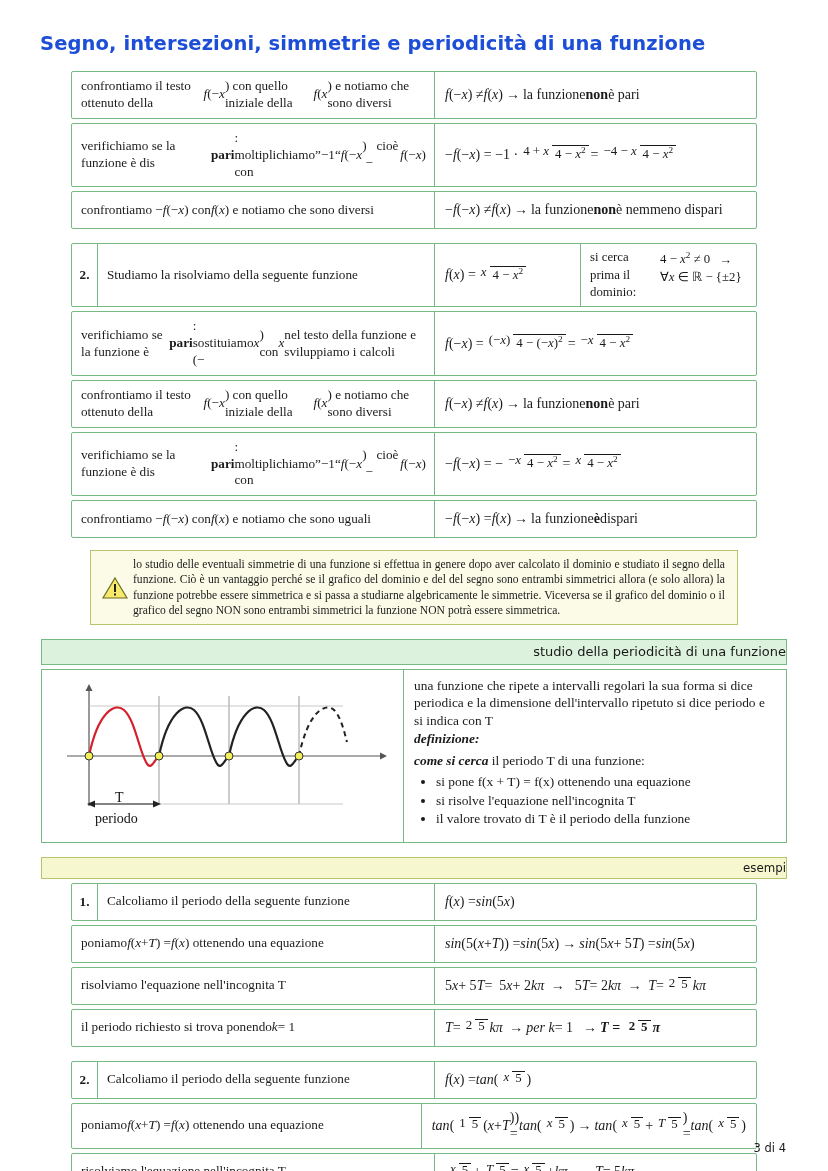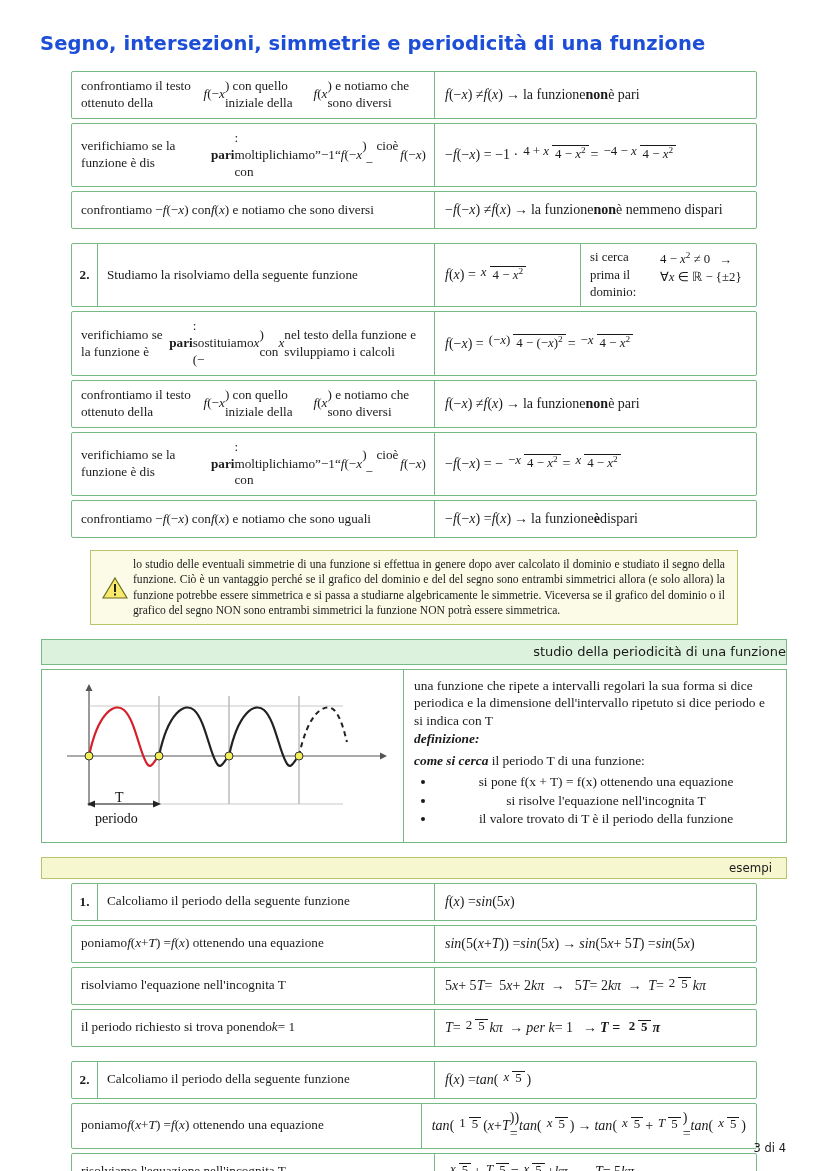--- a/index.html
+++ b/index.html
@@ -148,21 +148,21 @@
     text-align: right;
     font-family: "DejaVu Sans", sans-serif;
     font-size: 13px;
     padding: 4px 0 5px 0;
     box-sizing: border-box;
   }
   .band.yellow {
     background: #f6f6cf;
     border-color: #b9c36a;
     font-size: 11.8px;
-    padding: 3px 14px 3px 0;
+    padding: 3px 0 3px 0;
   }
   
   .period-block {
     width: 746px;
     margin: 0 auto;
     border: 1px solid #76b982;
     display: flex;
     box-sizing: border-box;
     background: #fff;
   }
@@ -177,21 +177,20 @@
   }
   .period-right {
     flex: 1;
     padding: 7px 10px 8px 10px;
     font-size: 13.4px;
     line-height: 1.33;
   }
   .period-right ul {
     margin: 3px 0 0 0;
     padding-left: 22px;
-    text-align: center;
   }
   .period-right li {
     margin-bottom: 1px;
   }
   .footer {
     position: absolute;
     right: 42px;
     bottom: 16px;
     font-size: 11.5px;
     font-family: "DejaVu Sans", sans-serif;

